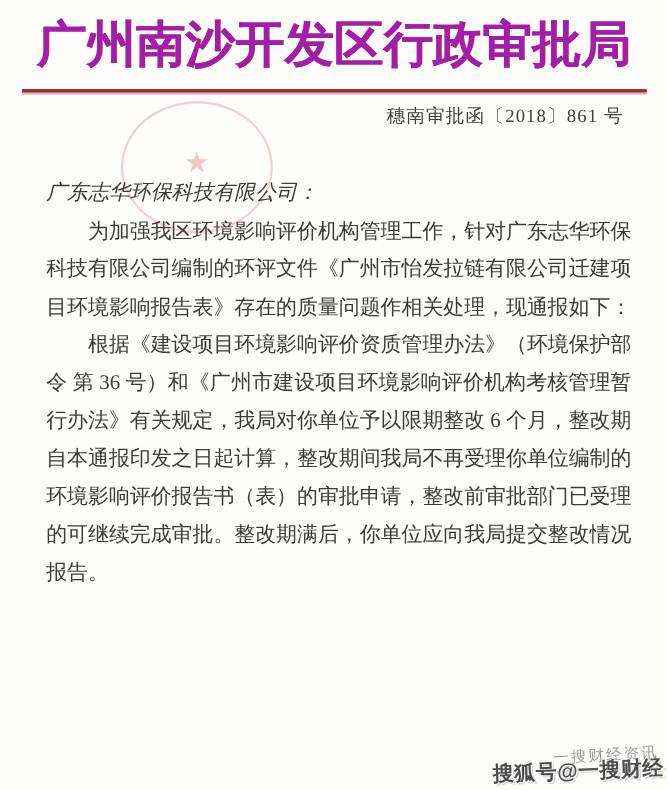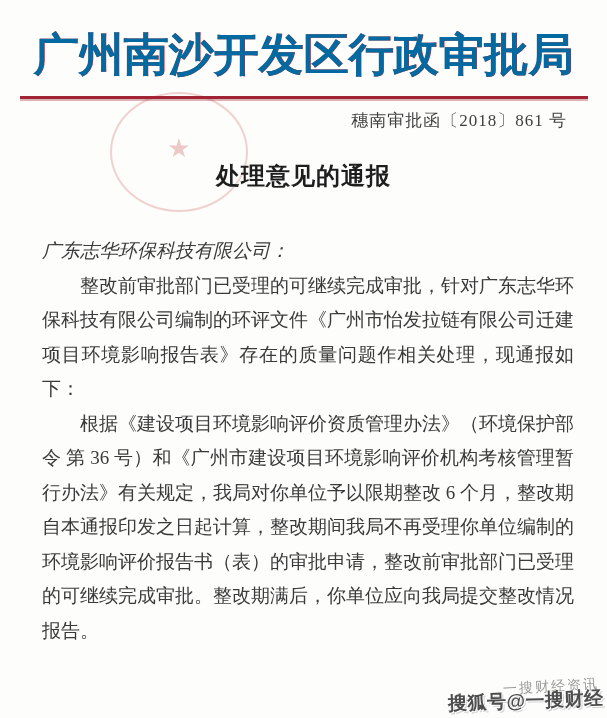--- a/index.html
+++ b/index.html
@@ -29,27 +29,27 @@
   }
   .seal-star {
     color: rgba(203, 84, 84, 0.30);
     font-size: 26px;
     line-height: 1;
     transform: translateY(-4px);
     font-family: "DejaVu Sans", sans-serif;
   }
   .content { position: relative; z-index: 1; }
   .agency {
-    padding-top: 28px;
+    padding-top: 13px;
     text-align: center;
     font-size: 45px;
     font-weight: bold;
     letter-spacing: 0px;
     line-height: 1.2;
-    color: #0369a1;
+    color: #a21caf;
     text-shadow: 0.5px 0 0 #bf2b2e;
   }
   .red-line {
     height: 3px;
     margin: 14px 19px 0 20px;
     background: #a02433;
     border: none;
     box-shadow: 0 2px 0 rgba(160, 36, 51, 0.35);
   }
   .doc-number {
@@ -120,26 +120,25 @@
 
   <div class="content">
 
     <div class="agency">广州南沙开发区行政审批局</div>
 
     <hr class="red-line">
 
     <div class="doc-number">穗南审批函〔2018〕861 号</div>
 
     <div class="doc-title">
-      <div>处理意见的通报</div>
     </div>
 
     <div class="body-text">
       <p class="salutation">广东志华环保科技有限公司：</p>
-      <p class="para">整改前审批部门已受理的可继续完成审批，针对广东志华环保科技有限公司编制的环评文件《广州市怡发拉链有限公司迁建项目环境影响报告表》存在的质量问题作相关处理，现通报如下：</p>
+      <p class="para">为加强我区环境影响评价机构管理工作，针对广东志华环保科技有限公司编制的环评文件《广州市怡发拉链有限公司迁建项目环境影响报告表》存在的质量问题作相关处理，现通报如下：</p>
       <p class="para">根据《建设项目环境影响评价资质管理办法》（环境保护部令 第 36 号）和《广州市建设项目环境影响评价机构考核管理暂行办法》有关规定，我局对你单位予以限期整改 6 个月，整改期自本通报印发之日起计算，整改期间我局不再受理你单位编制的环境影响评价报告书（表）的审批申请，整改前审批部门已受理的可继续完成审批。整改期满后，你单位应向我局提交整改情况报告。</p>
     </div>
 
   </div>
 
   <div class="watermark">
     <span class="watermark-ghost">一搜财经资讯</span>
     <span class="watermark-main">搜狐号@一搜财经</span>
   </div>
 

